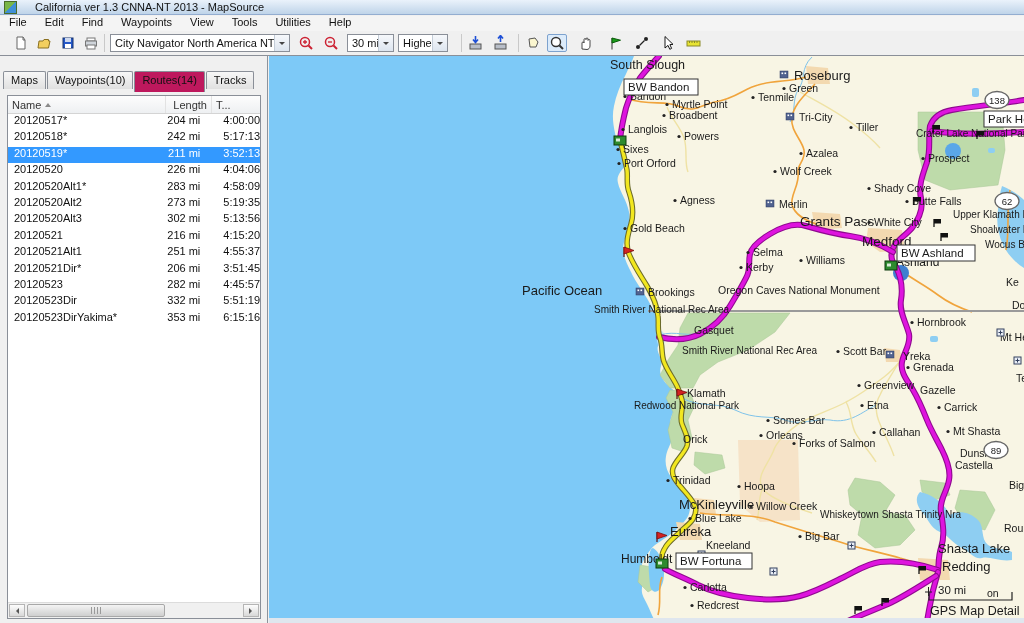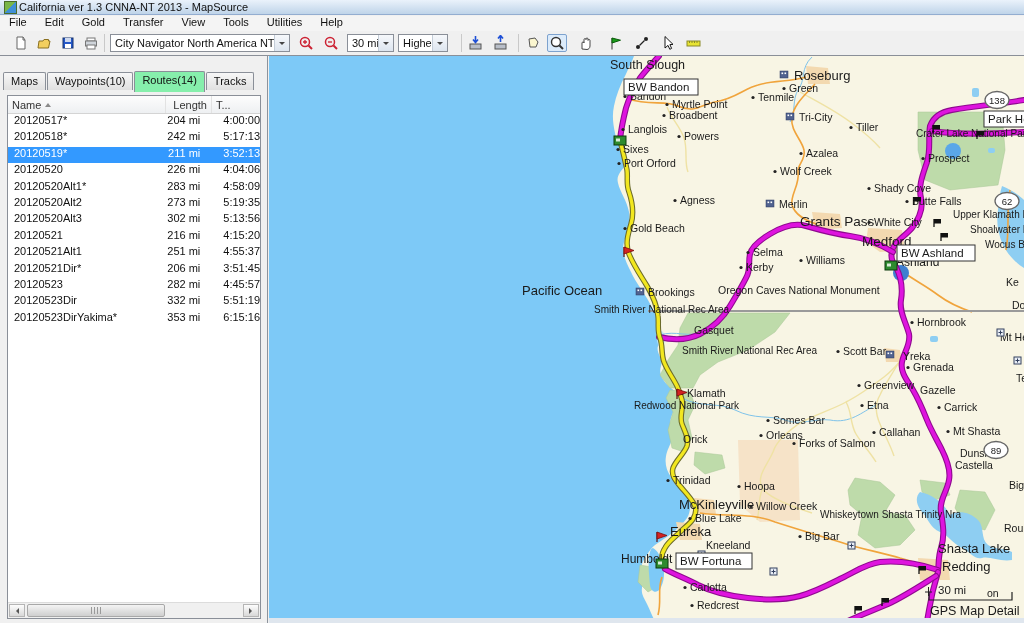--- a/index.html
+++ b/index.html
@@ -1,42 +1,42 @@
 <!DOCTYPE html>
 <html><head>
 <meta charset="utf-8">
 <style>
   html,body{margin:0;padding:0}
   body{width:1024px;height:623px;position:relative;overflow:hidden;
        font-family:"Liberation Sans",sans-serif;background:#f0f0f0;font-size:11px;color:#111}
   
   .titlebar{position:absolute;left:0;top:0;width:100%;height:15px;
     background:linear-gradient(#eaf2fb,#bfd4e9);border-bottom:1px solid #93add0;
-    display:flex;align-items:center;gap:2px;padding-left:4px;box-sizing:border-box;font-size:11px}
+    display:flex;align-items:center;gap:18px;padding-left:4px;box-sizing:border-box;font-size:11px}
   .appicon{width:11px;height:11px;background:linear-gradient(135deg,#7ab648 50%,#3f8fd6 50%);
     border:1px solid #4a6b2a;display:inline-block}
   .menubar{position:absolute;left:0;top:16px;width:100%;height:15px;background:#f4f4f4;display:flex;align-items:flex-start}
   .menu-item{padding:0 9px;cursor:default}
   .toolbar{position:absolute;left:0;top:31px;width:100%;height:24px;background:#f0f0f0;border-bottom:1px solid #8a8f98}
   .tbtn{position:absolute;top:3px;width:20px;height:18px;display:flex;align-items:center;justify-content:center}
   .tbtn.pressed{border:1px solid #7da2ce;background:#dcebfa;border-radius:2px;box-sizing:border-box}
   .tsep{position:absolute;top:3px;width:1px;height:18px;background:#c9c9c9}
   .combo{position:absolute;top:3px;height:18px;background:#fff;border:1px solid #8a8f98;
     display:flex;align-items:center;box-sizing:border-box;font-size:11px}
   .combo-text{flex:1;padding:0 4px;white-space:nowrap;overflow:hidden}
   .combo-arrow{width:14px;height:100%;border-left:1px solid #c4cdd8;background:linear-gradient(#f6f8fb,#dde5ef);
     display:flex;align-items:center;justify-content:center}
   .combo-arrow:before{content:"";border:3px solid transparent;border-top-color:#444;margin-top:3px}
   
   .sidepanel{position:absolute;left:0;top:56px;width:268px;height:567px;background:#f0f0f0;
     border-right:1px solid #8d939c;box-sizing:border-box}
-  .tabs{position:absolute;left:3px;top:15px;height:19px;display:flex;align-items:center}
+  .tabs{position:absolute;left:3px;top:15px;height:19px;display:flex;align-items:flex-start}
   .tab{padding:2px 7px 2px;background:linear-gradient(#f7f7f7,#e0e0e0);border:1px solid #8a8f98;
     border-bottom:none;border-radius:2px 2px 0 0;margin-right:1px;position:relative;height:13px}
-  .tab.active{background:#86efac;height:16px;z-index:3;margin-bottom:-1px}
+  .tab.active{background:#be185d;height:16px;z-index:3;margin-bottom:-1px}
   .listbox{position:absolute;left:7px;top:39px;width:254px;height:524px;background:#fff;
     border:1px solid #8a8f98;box-sizing:border-box;overflow:hidden}
   .lheader{display:flex;height:17px;background:linear-gradient(#fdfdfd,#eef0f2);border-bottom:1px solid #d4d4d4;
     align-items:center;color:#333}
   .hcell{padding:0 4px;box-sizing:border-box;height:100%;display:flex;align-items:center;border-right:1px solid #e2e2e2}
   .hcell.c0{width:158px}.hcell.c1{width:46px;justify-content:flex-end}.hcell.c2{flex:1;border-right:none}
   .sort{width:0;height:0;border-left:3.5px solid transparent;border-right:3.5px solid transparent;
     border-bottom:4px solid #8a8a8a;margin-left:4px}
   .lrow{display:flex;height:16.4px;align-items:flex-start}
   .lrow .c0{width:158px;padding-left:6px;box-sizing:border-box;white-space:nowrap}
@@ -61,22 +61,22 @@
 <body>
 
 <div class="titlebar">
   <span class="appicon"></span>
   <span>California ver 1.3 CNNA-NT 2013 - MapSource</span>
 </div>
 
 <div class="menubar" id="menubar">
     <span class="menu-item">File</span>
     <span class="menu-item">Edit</span>
-    <span class="menu-item">Gold</span>
-    <span class="menu-item">Transfer</span>
+    <span class="menu-item">Find</span>
+    <span class="menu-item">Waypoints</span>
     <span class="menu-item">View</span>
     <span class="menu-item">Tools</span>
     <span class="menu-item">Utilities</span>
     <span class="menu-item">Help</span>
   </div>
 
 <div class="toolbar">
   <span class="tbtn" style="left:11px">
     <svg width="16" height="16">
         <path d="M4,2 h6 l2,3 v9 h-8 z" fill="#fff" stroke="#666"></path>

